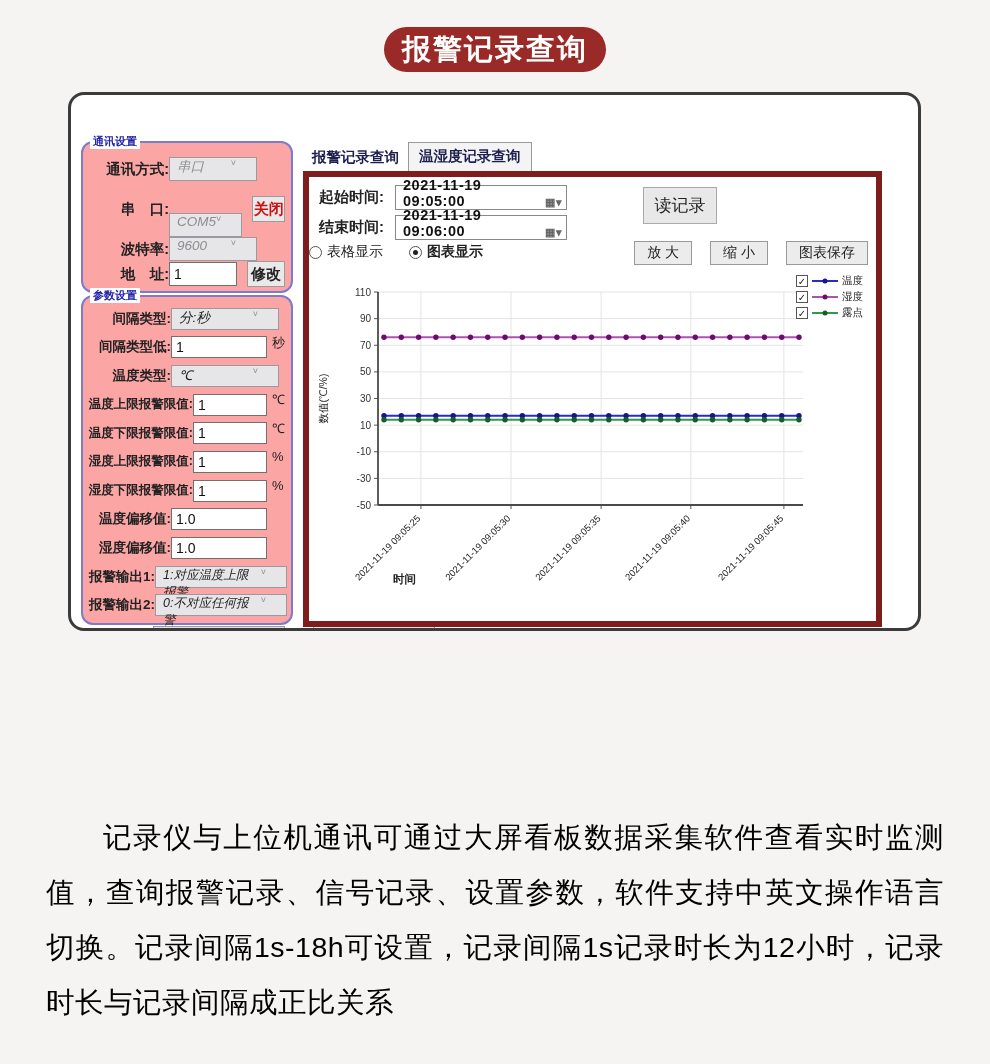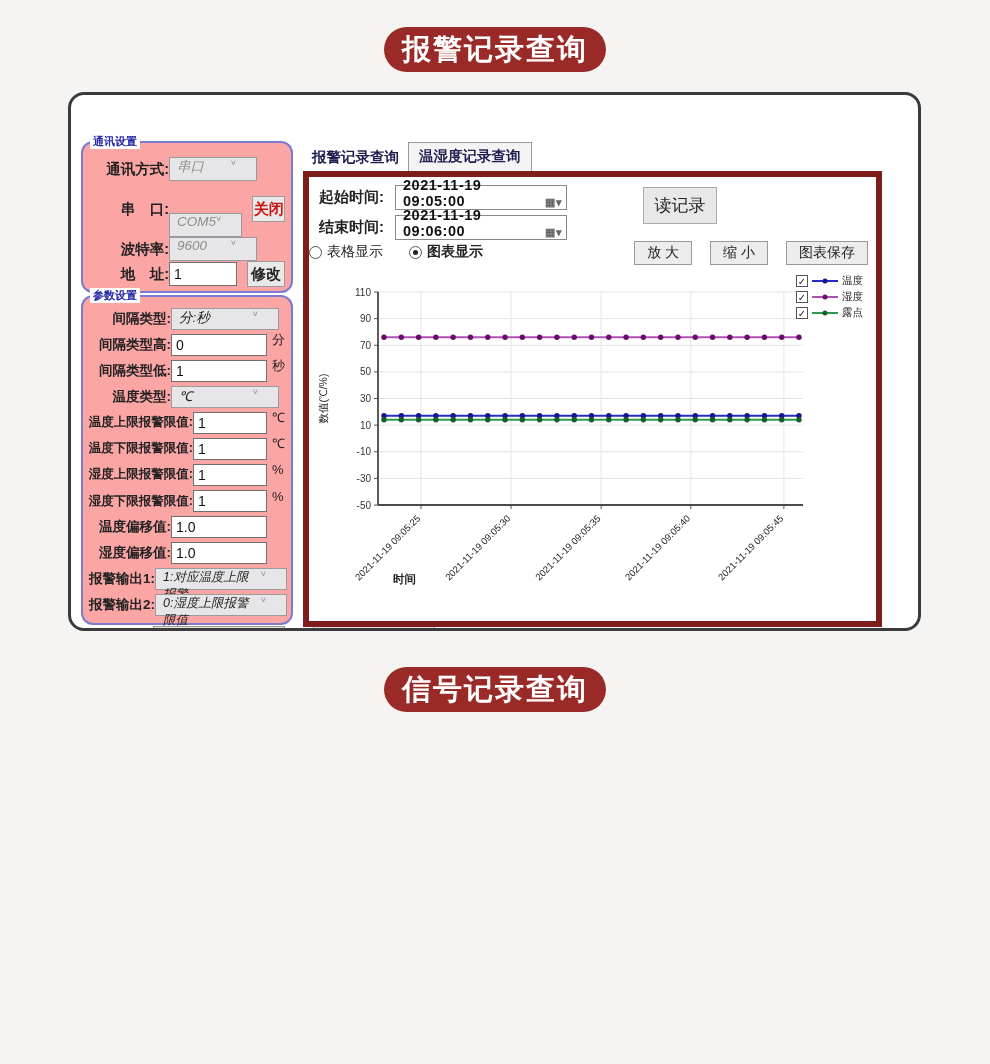--- a/index.html
+++ b/index.html
@@ -145,25 +145,20 @@
       <div class="group-title">参数设置</div>
       <div class="rows" id="param-rows">
           <div class="frow kind-select">
             <span class="flabel">间隔类型:</span>
             <div class="sel">
               <span>分:秒</span>
               <span class="chev">˅</span>
             </div>
           </div>
           <div class="frow kind-input">
-            <span class="flabel">间隔类型高:</span>
-            <input class="tinput" value="0" style="">
-            <span class="unit">分</span>
-          </div>
-          <div class="frow kind-input">
             <span class="flabel">间隔类型低:</span>
             <input class="tinput" value="1" style="">
             <span class="unit">秒</span>
           </div>
           <div class="frow kind-select">
             <span class="flabel">温度类型:</span>
             <div class="sel">
               <span>℃</span>
               <span class="chev">˅</span>
             </div>
@@ -199,21 +194,21 @@
           <div class="frow kind-select-wide">
             <span class="flabel">报警输出1:</span>
             <div class="sel">
               <span>1:对应温度上限报警</span>
               <span class="chev">˅</span>
             </div>
           </div>
           <div class="frow kind-select-wide">
             <span class="flabel">报警输出2:</span>
             <div class="sel">
-              <span>0:湿度上限报警限值</span>
+              <span>0:不对应任何报警</span>
               <span class="chev">˅</span>
             </div>
           </div>
         </div>
     </div>
 
     <div class="cut-btn cut1"></div>
     <div class="cut-btn cut2"></div>
 
     <div class="tabbar" id="tabbar">
@@ -403,17 +398,15 @@
             <svg width="26" height="8">
               <line x1="0" x2="26" y1="4" y2="4" stroke="#2f9a4e" stroke-width="2"></line>
               <circle cx="13" cy="4" r="2.5" fill="#1a5c28"></circle>
             </svg>
             <span class="leg-label">露点</span>
           </div>
         </div>
     </div>
   </div>
 
-  <div class="banner banner-bottom">
-    <span>信号记录查询</span>
-  </div>
-
+
+  <p class="desc">记录仪与上位机通讯可通过大屏看板数据采集软件查看实时监测值，查询报警记录、信号记录、设置参数，软件支持中英文操作语言切换。记录间隔1s-18h可设置，记录间隔1s记录时长为12小时，记录时长与记录间隔成正比关系</p>
 </div>
 
 </body></html>

